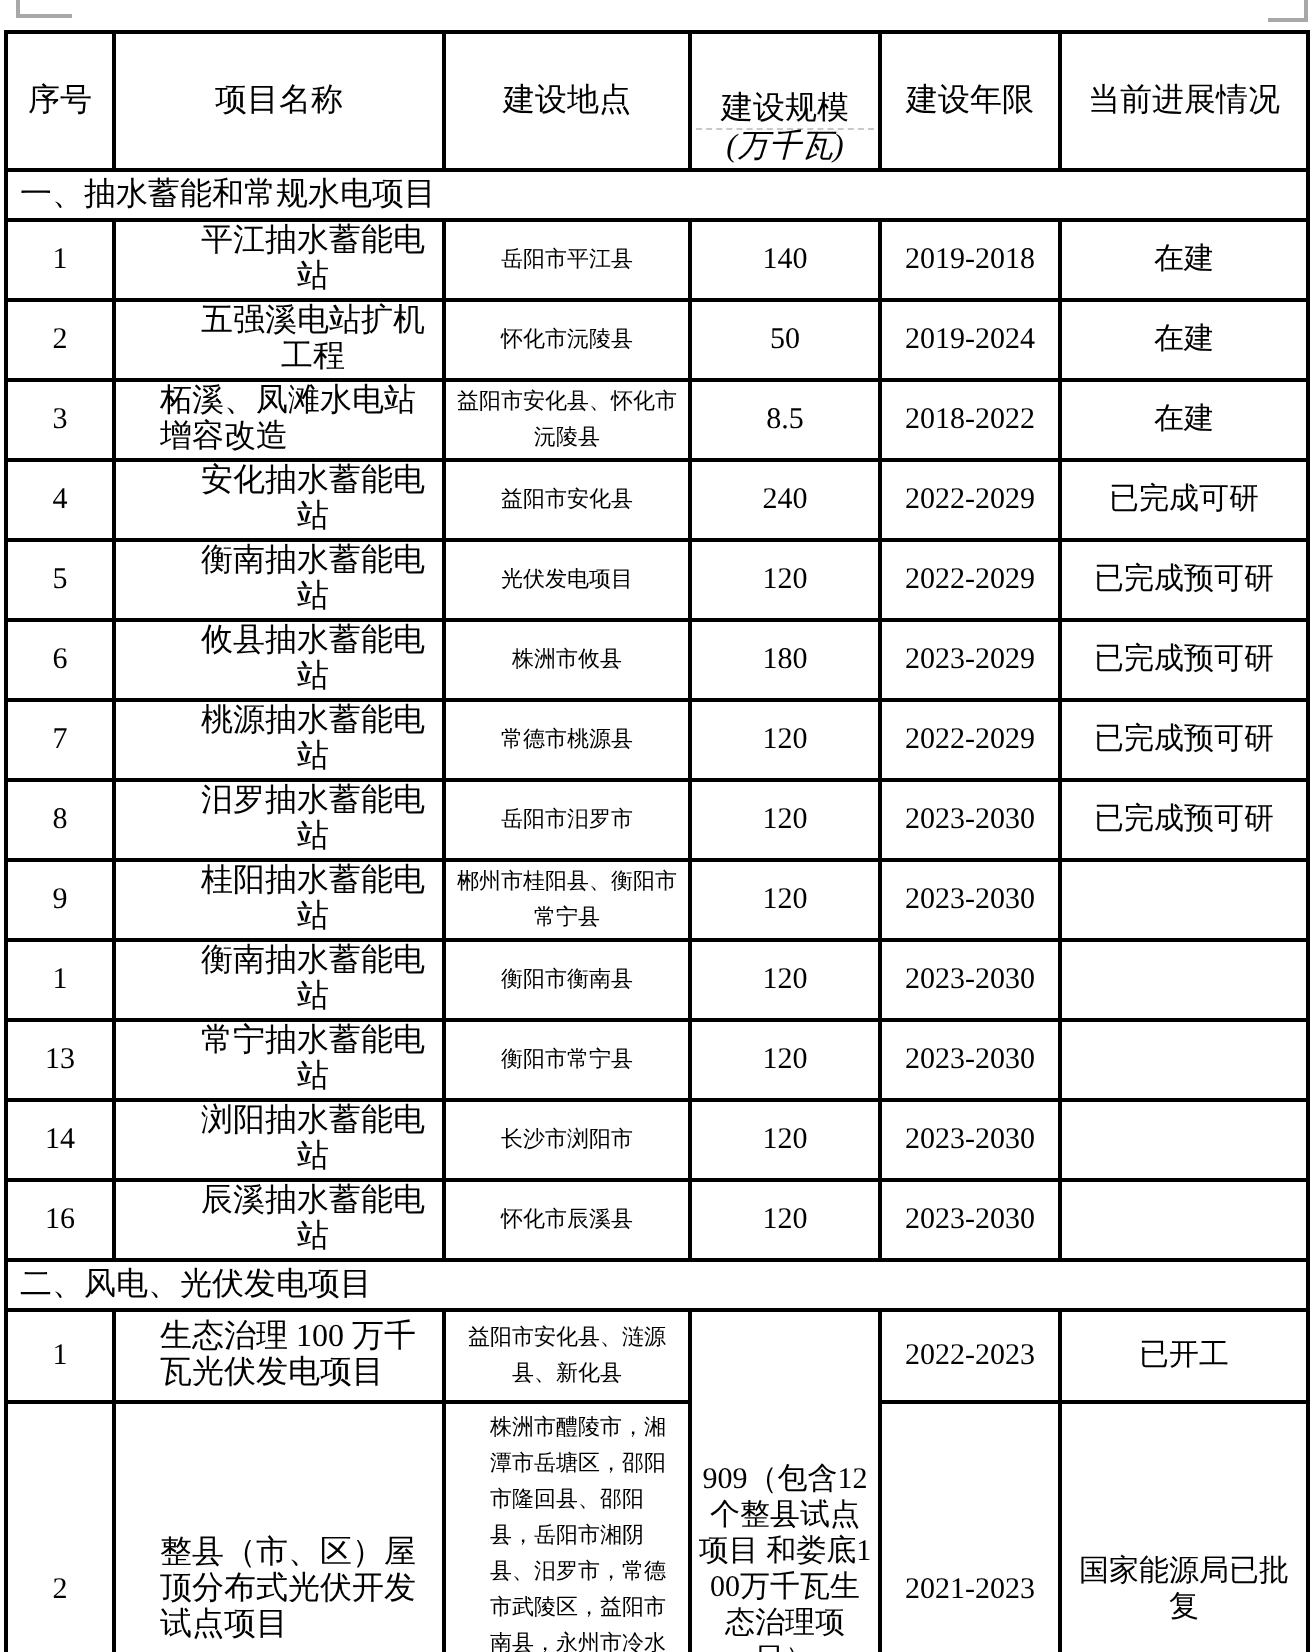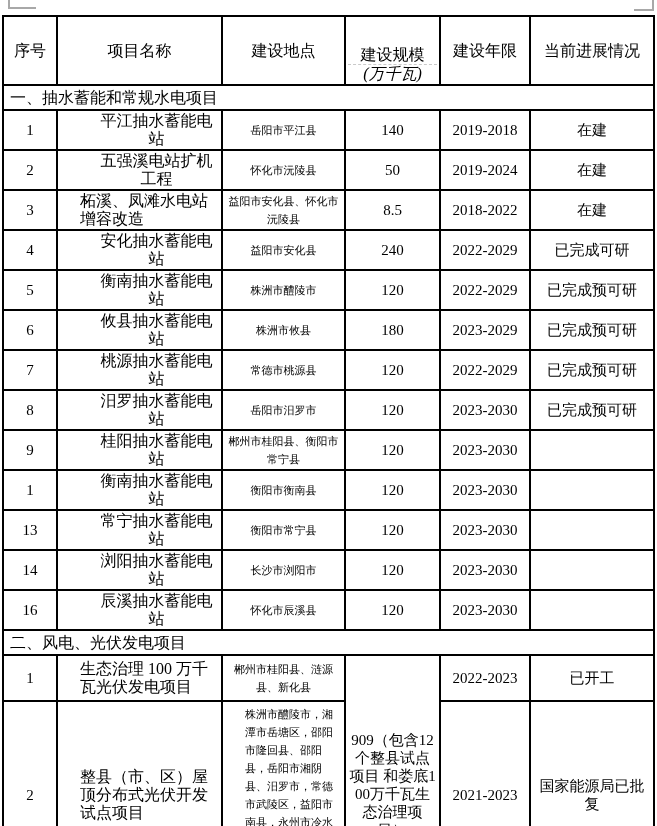--- a/index.html
+++ b/index.html
@@ -104,21 +104,21 @@
     <td>4</td>
     <td class="name">安化抽水蓄能电站</td>
     <td class="loc">益阳市安化县</td>
     <td>240</td>
     <td>2022-2029</td>
     <td>已完成可研</td>
   </tr>
   <tr class="rh26">
     <td>5</td>
     <td class="name">衡南抽水蓄能电站</td>
-    <td class="loc">株洲市醴陵市</td>
+    <td class="loc">光伏发电项目</td>
     <td>120</td>
     <td>2022-2029</td>
     <td>已完成预可研</td>
   </tr>
   <tr class="rh26">
     <td>6</td>
     <td class="name">攸县抽水蓄能电站</td>
     <td class="loc">株洲市攸县</td>
     <td>180</td>
     <td>2023-2029</td>
@@ -181,21 +181,21 @@
     <td></td>
   </tr>
 
   <tr class="section rh25">
     <td colspan="6">二、风电、光伏发电项目</td>
   </tr>
 
   <tr class="rh46">
     <td>1</td>
     <td class="name ta-left">生态治理 100 万千瓦光伏发电项目</td>
-    <td class="loc">郴州市桂阳县、涟源县、新化县</td>
+    <td class="loc">益阳市安化县、涟源县、新化县</td>
     <td rowspan="3">909（包含12个整县试点项目 和娄底100万千瓦生态治理项目）</td>
     <td>2022-2023</td>
     <td>已开工</td>
   </tr>
   <tr class="rh187">
     <td>2</td>
     <td class="name ta-left">整县（市、区）屋顶分布式光伏开发试点项目</td>
     <td class="loc ta-left">株洲市醴陵市，湘潭市岳塘区，邵阳市隆回县、邵阳县，岳阳市湘阴县、汨罗市，常德市武陵区，益阳市南县，永州市冷水滩区、祁阳市，娄底市涟源市、双峰县</td>
     <td>2021-2023</td>
     <td>国家能源局已批复</td>

